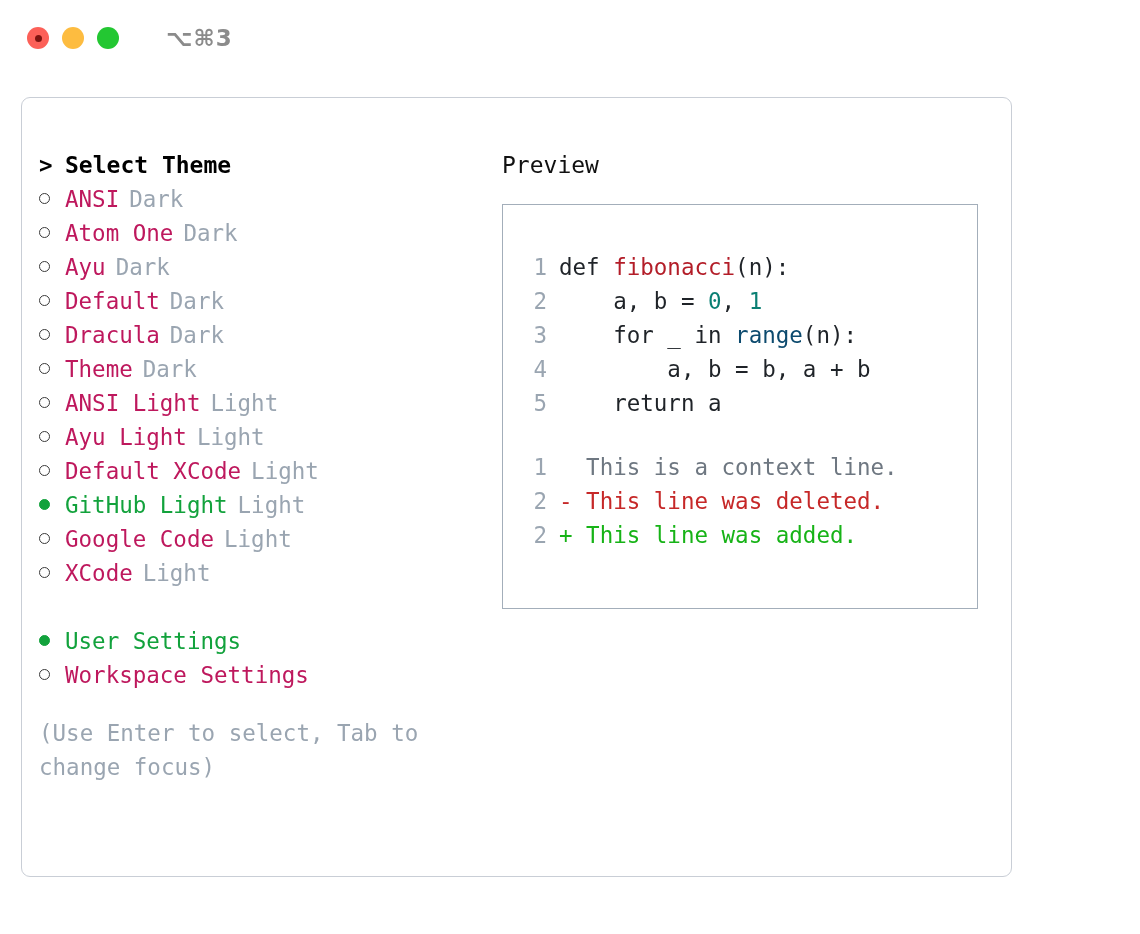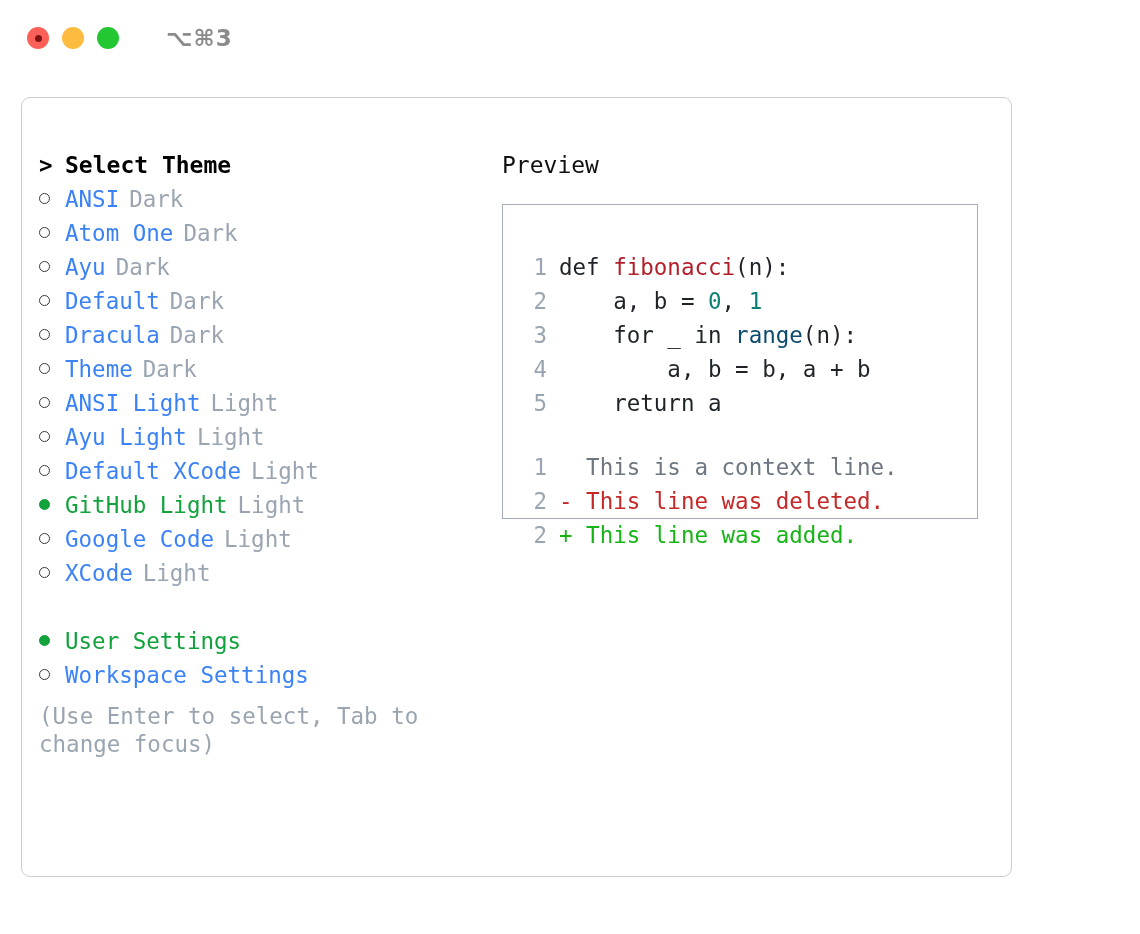--- a/index.html
+++ b/index.html
@@ -137,50 +137,50 @@
     border-radius: 50%;
     border: 1.6px solid #3a3a3a;
     box-sizing: border-box;
     background: transparent;
   }
   .row.selected .bullet::before {
     background: #12a23c;
     border-color: #12a23c;
   }
 
-  .label      { color: #3b82f6; }
+  .label      { color: #be185d; }
   .row.selected .label { color: #12a23c; }
   .tag        { color: #9aa5b1; margin-left: 10px; }
 
   .spacer { height: 34px; }
 
   .hint {
-    margin-top: 10px;
+    margin-top: 24px;
     font-size: 22.5px;
-    line-height: 28px;
+    line-height: 34px;
     color: #9aa5b1;
     width: 420px;
   }
 
   
   .right-col {
     position: absolute;
     left: 480px;
     top: 50px;
     width: 500px;
   }
   .preview-title {
     font-size: 23px;
     color: #111111;
     line-height: 34px;
   }
   .preview-box {
     margin-top: 22px;
     width: 476px;
-    height: 315px;
+    height: 405px;
     border: 1.5px solid #a3aeba;
     box-sizing: border-box;
     background: #ffffff;
     padding: 45px 16px 0 18px;
   }
 
   .code-line {
     font-size: 22.5px;
     line-height: 34px;
     white-space: pre;

